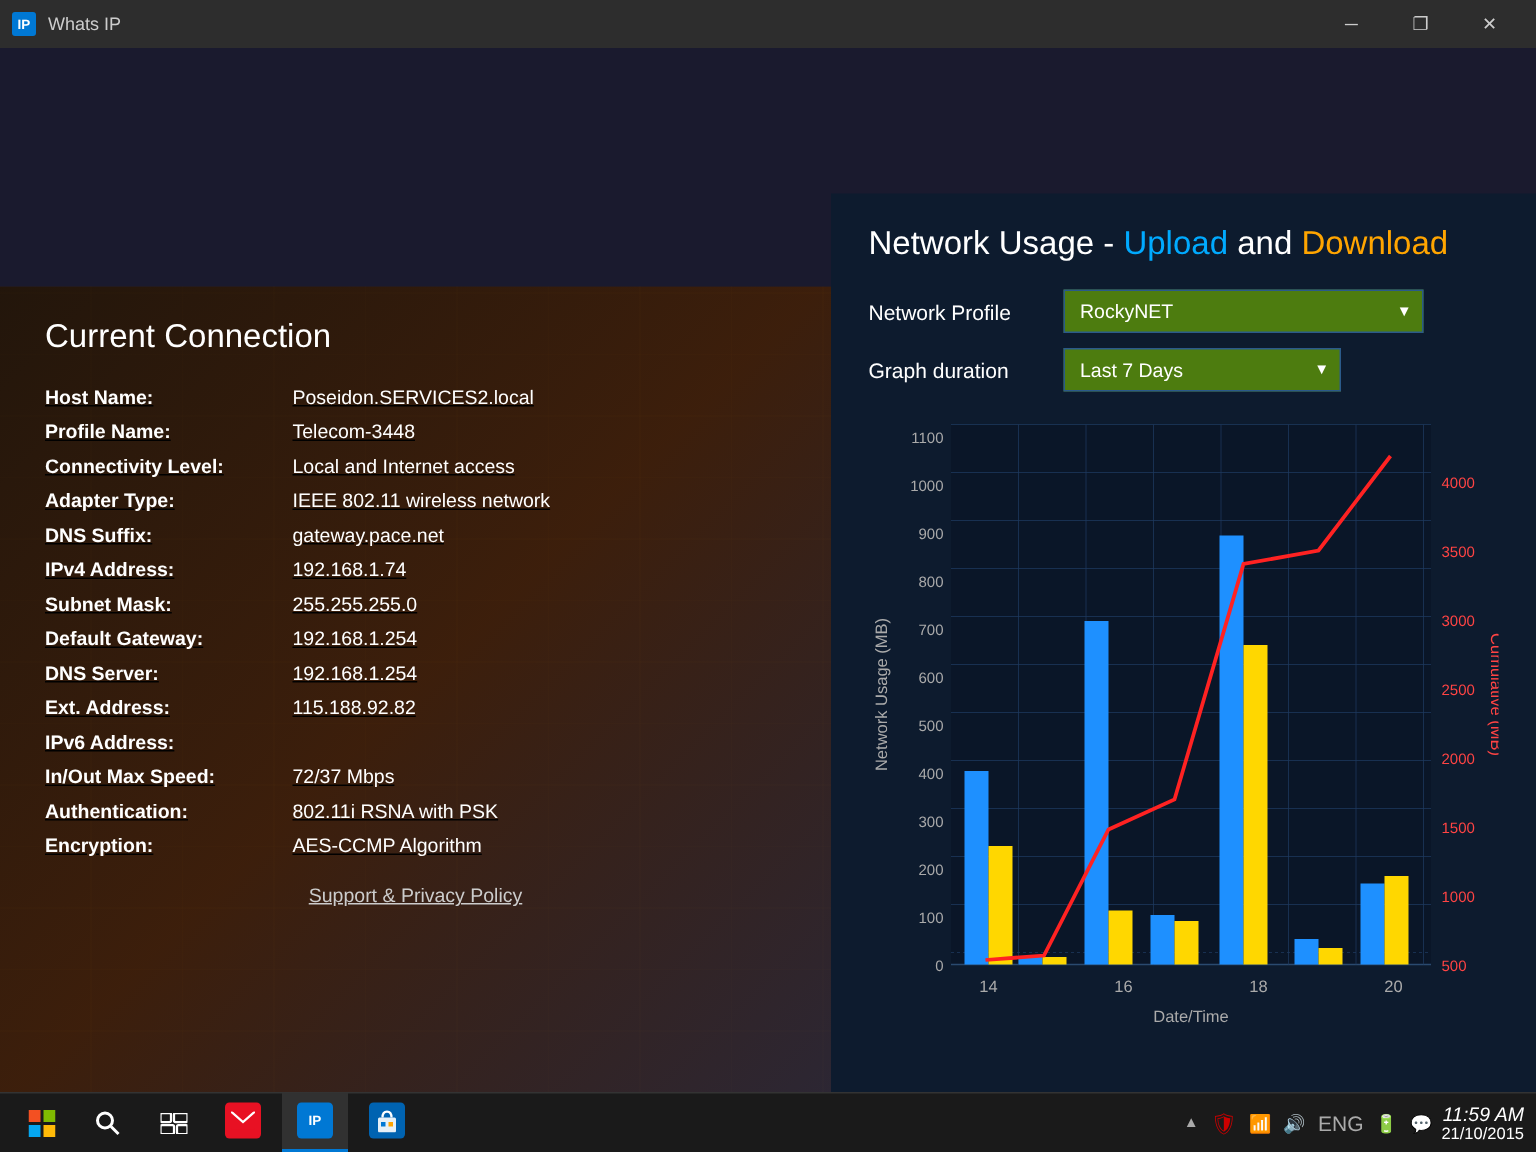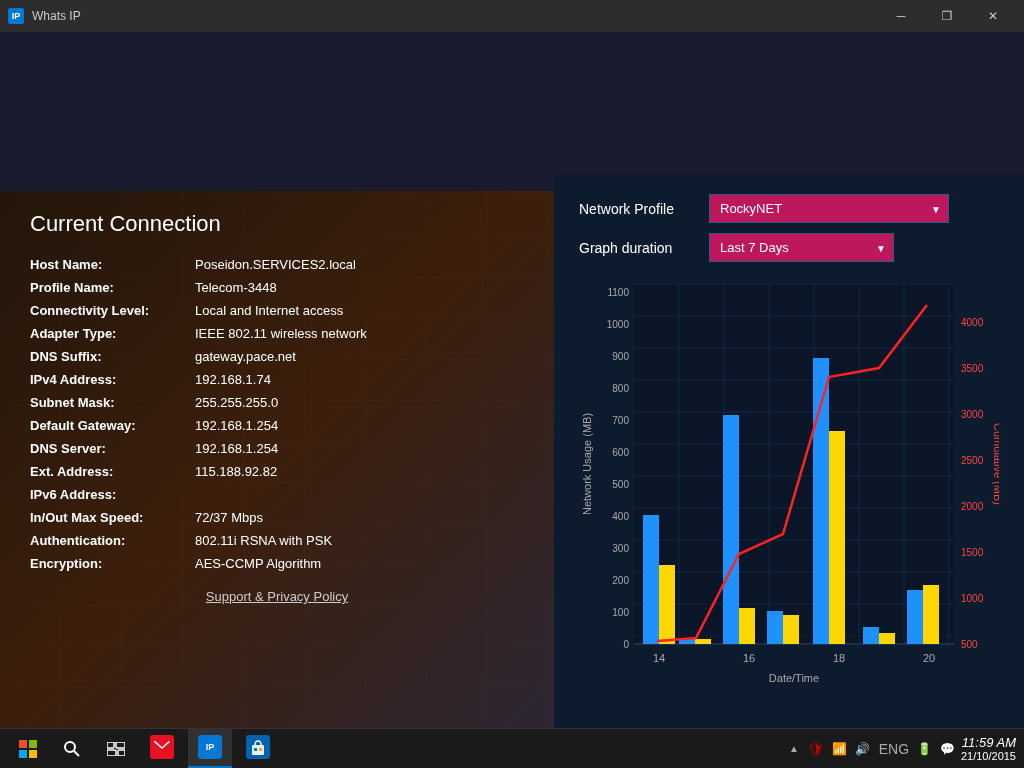--- a/index.html
+++ b/index.html
@@ -78,20 +78,21 @@
       margin-bottom: 20px;
     }
 
     .info-table {
       width: 100%;
     }
     .info-row {
       display: flex;
       margin-bottom: 8px;
       align-items: baseline;
+      text-decoration: underline;
     }
     .info-label {
       color: white;
       font-size: 13px;
       font-weight: 600;
       min-width: 165px;
       flex-shrink: 0;
     }
     .info-value {
       color: white;
@@ -157,21 +158,21 @@
       align-items: center;
       margin-bottom: 10px;
       gap: 0;
     }
     .control-label {
       color: white;
       font-size: 14px;
       min-width: 130px;
     }
     .select-box {
-      background: #be185d;
+      background: #4d7c0f;
       border: 1px solid #2a5a8a;
       color: white;
       font-size: 13px;
       padding: 6px 30px 6px 10px;
       appearance: none;
       -webkit-appearance: none;
       cursor: pointer;
       position: relative;
     }
     .select-wrapper {
@@ -322,20 +323,23 @@
           <rect x="8" y="18" width="8" height="8" fill="#0078d4"></rect>
           <rect x="20" y="18" width="8" height="8" fill="#ffa500"></rect>
           <rect x="8" y="28" width="8" height="8" fill="#00b050"></rect>
           <rect x="20" y="28" width="8" height="8" fill="#e81123"></rect>
         </svg>
       </div>
     </div>
   </div>
 
   <div class="right-panel">
+    <div class="network-title">
+      <span>Network Usage - </span><span class="upload">Upload</span><span> and </span><span class="download">Download</span>
+    </div>
 
     <div class="controls-row">
       <span class="control-label">Network Profile</span>
       <div class="select-wrapper">
         <select class="select-box select-network">
           <option>RockyNET</option>
         </select>
       </div>
     </div>
 

